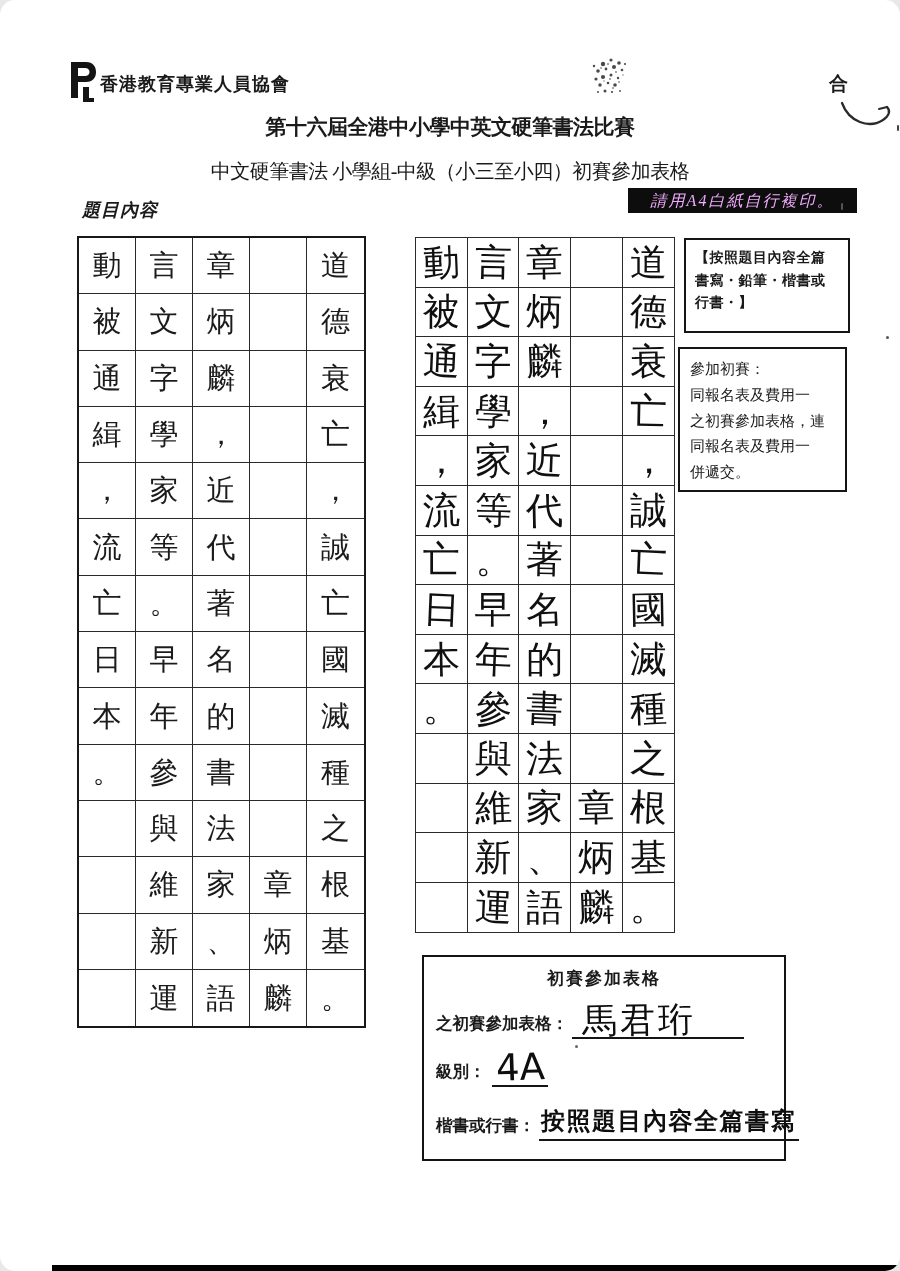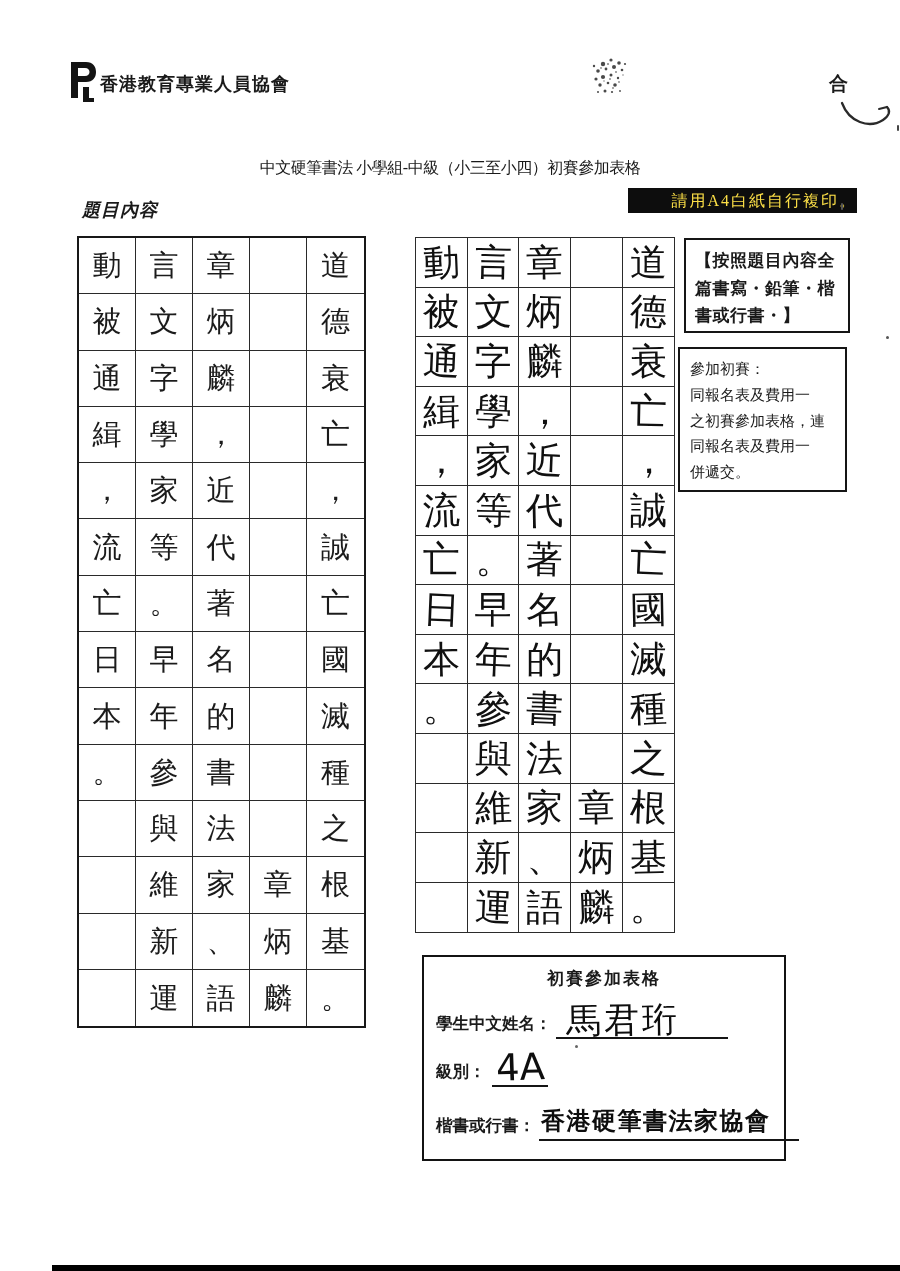--- a/index.html
+++ b/index.html
@@ -1,48 +1,48 @@
 <!DOCTYPE html>
 <html><head>
 <meta charset="utf-8">
 <style>
   html,body{margin:0;padding:0;background:#e8e8e8;}
   .page{
     position:relative;width:900px;height:1271px;background:#ffffff;
     margin:0 auto;overflow:hidden;
-    font-family:"Liberation Serif",serif;color:#1a1a1a;
+    font-family:"Liberation Serif",serif;color:#1a1a1a;border-radius:15px;
   }
   
   .logo-left{position:absolute;left:63px;top:60px;width:34px;height:44px;}
   .org-left{position:absolute;left:100px;top:72px;font-size:18px;font-weight:700;letter-spacing:1px;}
   .stamp{position:absolute;left:589px;top:54px;width:46px;height:46px;}
   .org-right{position:absolute;left:636px;top:70px;font-size:19.5px;font-weight:700;letter-spacing:0.5px;}
   .co-org{position:absolute;left:829px;top:71px;font-size:19px;font-weight:700;}
   .swoosh{position:absolute;left:836px;top:98px;width:62px;height:36px;}
   .title{position:absolute;left:0;right:0;top:113px;text-align:center;
     font-size:21px;font-weight:700;letter-spacing:-0.5px;}
   .subtitle{position:absolute;left:0;right:0;top:158px;text-align:center;
-    font-size:16px;font-weight:400;letter-spacing:-0.5px;}
+    font-size:20px;font-weight:400;letter-spacing:-0.5px;}
   .badge{position:absolute;left:628px;top:188px;width:229px;height:25px;
-    background:#0d0d0d;color:#fde047;font-size:16px;line-height:25px;text-align:right;letter-spacing:2px;}
+    background:#0d0d0d;color:#f0abfc;font-size:16px;line-height:25px;text-align:center;letter-spacing:2px;font-style:italic;}
   .section-label{position:absolute;left:82px;top:198px;font-size:18px;font-weight:700;letter-spacing:1px;font-style:italic;}
   
   .grid{position:absolute;display:grid;background:#fff;}
   #model-grid{left:77px;top:236px;grid-template-columns:repeat(5,57px);grid-auto-rows:56.3px;border:2px solid #181818;}
   #hand-grid{left:415px;top:237px;grid-template-columns:repeat(5,51.7px);grid-auto-rows:49.6px;border:1.6px solid #2b2b2b;}
   .cell{display:flex;align-items:center;justify-content:center;overflow:visible;
     border-right:1.3px solid #2a2a2a;border-bottom:1.3px solid #2a2a2a;}
   .cell:nth-child(5n){border-right:none;}
   .grid .cell:nth-last-child(-n+5){border-bottom:none;}
   #model-grid .cell{font-family:"Liberation Serif",serif;font-size:29px;color:#1b1b1b;}
   #hand-grid .cell{font-family:"DejaVu Sans",sans-serif;font-size:37px;color:#101010;}
   .cell span{display:block;line-height:1;}
   
   .notice1{position:absolute;left:684px;top:238px;width:166px;height:95px;box-sizing:border-box;
-    border:2.5px solid #151515;padding:7px 9px;font-size:17px;font-weight:700;line-height:1.62;letter-spacing:0.5px;}
+    border:2.5px solid #151515;padding:7px 9px;font-size:14px;font-weight:700;line-height:1.62;letter-spacing:0.5px;}
   .notice2{position:absolute;left:678px;top:347px;width:169px;height:145px;box-sizing:border-box;
     border:2.5px solid #151515;padding:8px 10px;font-size:15px;font-weight:400;line-height:1.72;}
   .notice2 div{white-space:nowrap;}
   
   .form-box{position:absolute;left:422px;top:955px;width:364px;height:206px;box-sizing:border-box;
     border:2px solid #131313;background:#fff;}
   .form-title{position:absolute;left:0;right:0;top:10px;text-align:center;font-size:17px;font-weight:700;letter-spacing:2px;}
   .frow{position:absolute;left:12px;display:flex;align-items:flex-end;}
   .frow .flabel{font-size:16.5px;font-weight:700;padding-bottom:4px;white-space:nowrap;}
   .uline{display:inline-block;border-bottom:2.2px solid #151515;position:relative;height:34px;}
@@ -109,20 +109,21 @@
       <circle cx="24" cy="34" r="1.0"></circle>
         <circle cx="34" cy="21" r="0.8"></circle>
     </g>
   </svg>
   <div class="co-org">合</div>
   <svg class="swoosh" viewBox="0 0 62 36">
     <path d="M6 5 C13 24 33 31 47 22 C53 18 55 13 51 9" fill="none" stroke="#2a2a2a" stroke-width="2.3" stroke-linecap="round"></path>
     <path d="M51 9 l-8 2" fill="none" stroke="#2a2a2a" stroke-width="2" stroke-linecap="round"></path>
   </svg>
 
+  <div class="title">第十六屆全港中小學中英文硬筆書法比賽</div>
   <div class="subtitle">中文硬筆書法 小學組-中級（小三至小四）初賽參加表格</div>
 
   <div class="badge">請用A4白紙自行複印。</div>
   <div class="section-label">題目內容</div>
 
   <div class="grid" id="model-grid">
       <div class="cell">
         <span>動</span>
       </div>
       <div class="cell">
@@ -554,37 +555,37 @@
     <div>同報名表及費用一</div>
     <div>之初賽參加表格，連</div>
     <div>同報名表及費用一</div>
     <div>併遞交。</div>
   </div>
 
   <div class="form-box">
     <div class="form-title">初賽參加表格</div>
 
     <div class="frow name-row">
-      <span class="flabel">學生中文姓名：</span>
+      <span class="flabel">之初賽參加表格：</span>
       <span class="uline">
         <span class="hand">馬君珩</span>
       </span>
     </div>
 
     <div class="frow class-row">
       <span class="flabel">級別：</span>
       <span class="uline">
         <span class="hand">4A</span>
       </span>
     </div>
 
     <div class="frow school-row">
       <span class="flabel">楷書或行書：</span>
       <span class="uline">
-        <span class="hand">香港硬筆書法家協會</span>
+        <span class="hand">按照題目內容全篇書寫</span>
       </span>
     </div>
   </div>
 
   <div class="bottom-strip"></div>
   <div class="speck s1"></div>
   <div class="speck s2"></div>
   <div class="speck s3"></div>
   <div class="speck s4"></div>
 

